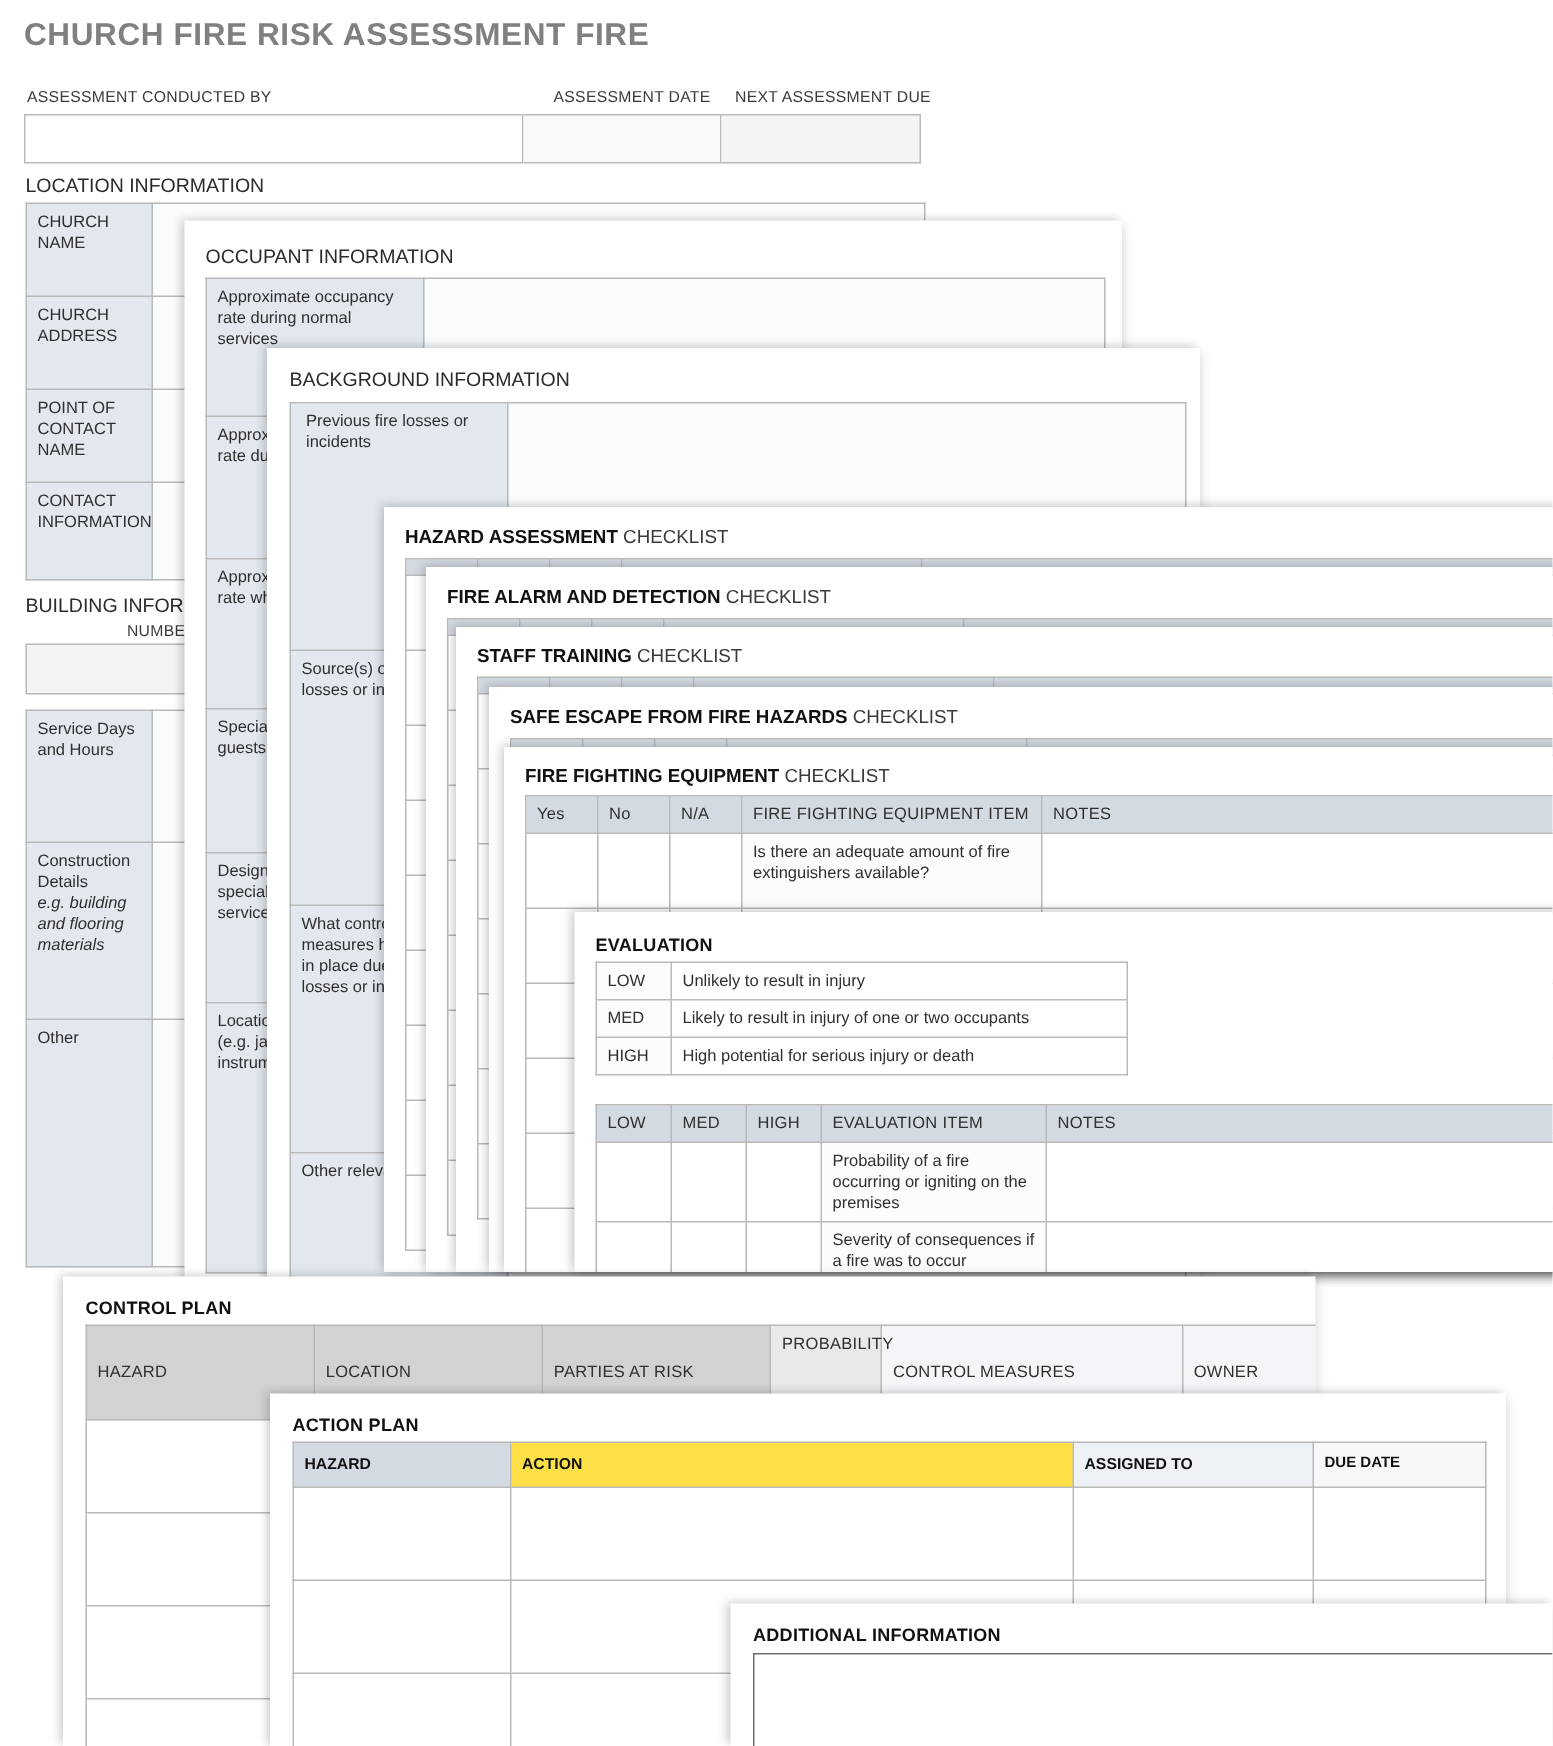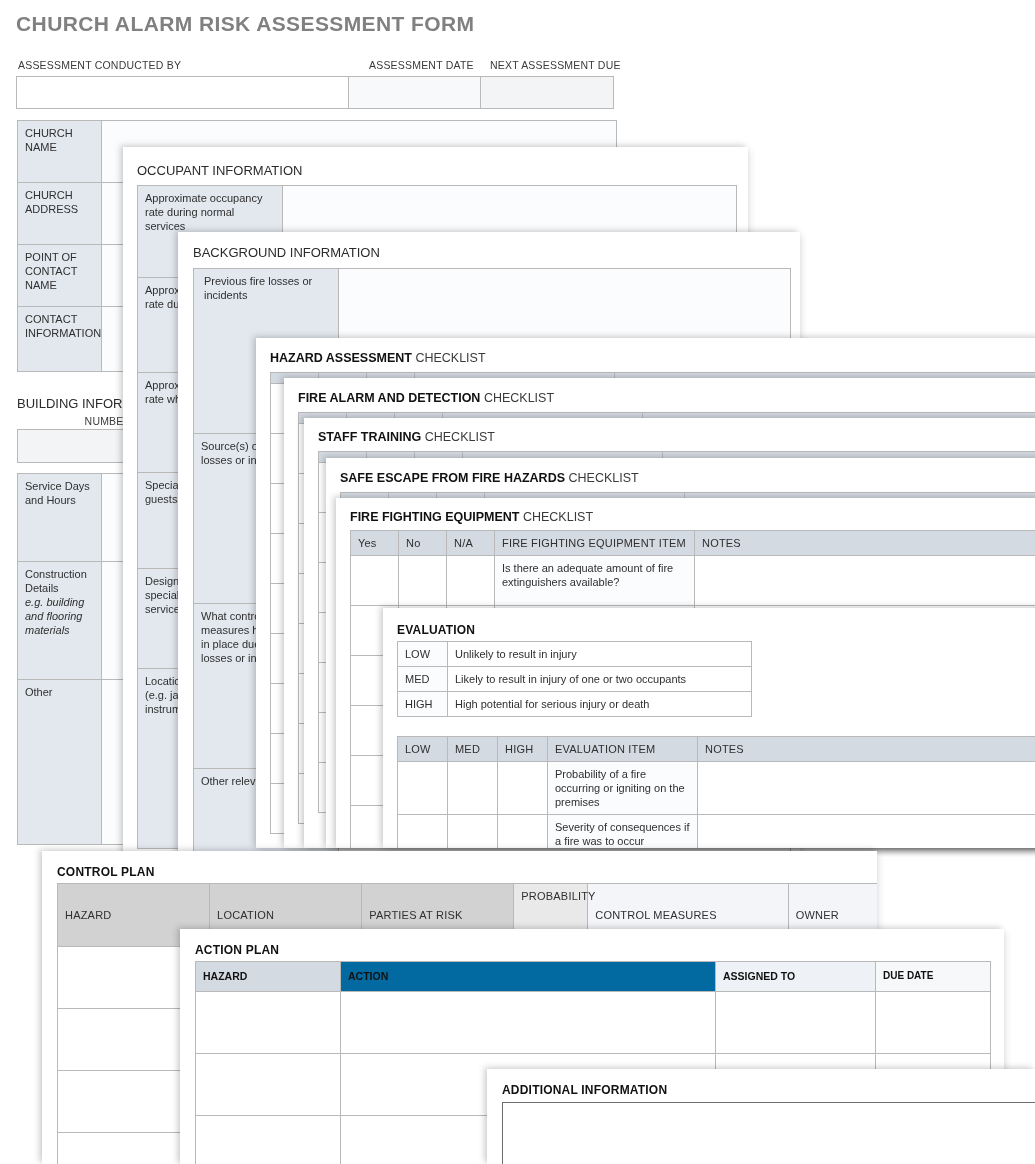--- a/index.html
+++ b/index.html
@@ -68,36 +68,37 @@
   .topbox { border: 1px solid #b9b9b9; height: 33px; }
   .box-a { background:#ffffff; }
   .box-b { background:#f7f9fb; }
   .box-c { background:#f2f4f6; }
 </style>
 </head>
 <body>
 
 <div id="stage">
 
-  <div class="doc-title">CHURCH ALARM RISK ASSESSMENT FORM</div>
+  <div class="doc-title">CHURCH FIRE RISK ASSESSMENT FIRE</div>
 
   <div style="position:absolute;left:16px;top:59px;width:600px;">
     <div style="position:relative;height:14px;">
       <span class="fld-label" style="position:absolute;left:2px;top:0;">ASSESSMENT CONDUCTED BY</span>
       <span class="fld-label" style="position:absolute;left:353px;top:0;">ASSESSMENT DATE</span>
       <span class="fld-label" style="position:absolute;left:474px;top:0;">NEXT ASSESSMENT DUE</span>
     </div>
     <div style="display:flex;margin-top:3px;">
       <div class="topbox box-a" style="width:333px;"></div>
       <div class="topbox box-b" style="width:132px;border-left:none;"></div>
       <div class="topbox box-c" style="width:133px;border-left:none;"></div>
     </div>
   </div>
 
   <div style="position:absolute;left:17px;top:116px;">
+    <div class="sec-title-lt">LOCATION INFORMATION</div>
     <table class="grid" style="margin-top:4px;width:600px;">
       <tbody>
           <tr>
         <td class="lbl-cell" style="width:84px;height:62px;">CHURCH NAME</td>
         <td class="val-cell"></td>
       </tr>
       <tr>
         <td class="lbl-cell" style="height:62px;">CHURCH ADDRESS</td>
         <td class="val-cell"></td>
       </tr>
@@ -633,21 +634,21 @@
     </tbody>
       </table>
   </div>
 
   <div class="card" style="left:180px;top:892px;width:824px;height:236px;margin-top:37px;">
     <div class="blk-title" style="position:absolute;left:15px;top:14px;">ACTION PLAN</div>
     <table class="grid" style="position:absolute;left:15px;top:32px;width:795px;">
       <tbody>
           <tr>
         <th class="hdr-blue2" style="width:145px;height:30px;vertical-align:middle;background:#d4dae2;font-weight:bold;font-size:10.5px;color:#111;">HAZARD</th>
-        <th style="width:375px;vertical-align:middle;background:#0369a1;font-weight:bold;font-size:10.5px;color:#111;">ACTION</th>
+        <th style="width:375px;vertical-align:middle;background:#fde047;font-weight:bold;font-size:10.5px;color:#111;">ACTION</th>
         <th style="width:160px;vertical-align:middle;background:#eef1f5;font-weight:bold;font-size:10.5px;color:#111;">ASSIGNED TO</th>
         <th style="width:115px;vertical-align:middle;background:#f6f8fa;font-weight:bold;font-size:10px;color:#111;">DUE DATE</th>
       </tr>
       <tr>
         <td class="plain-cell" style="height:62px;"></td>
         <td class="plain-cell"></td>
         <td class="plain-cell"></td>
         <td class="plain-cell"></td>
       </tr>
       <tr>

